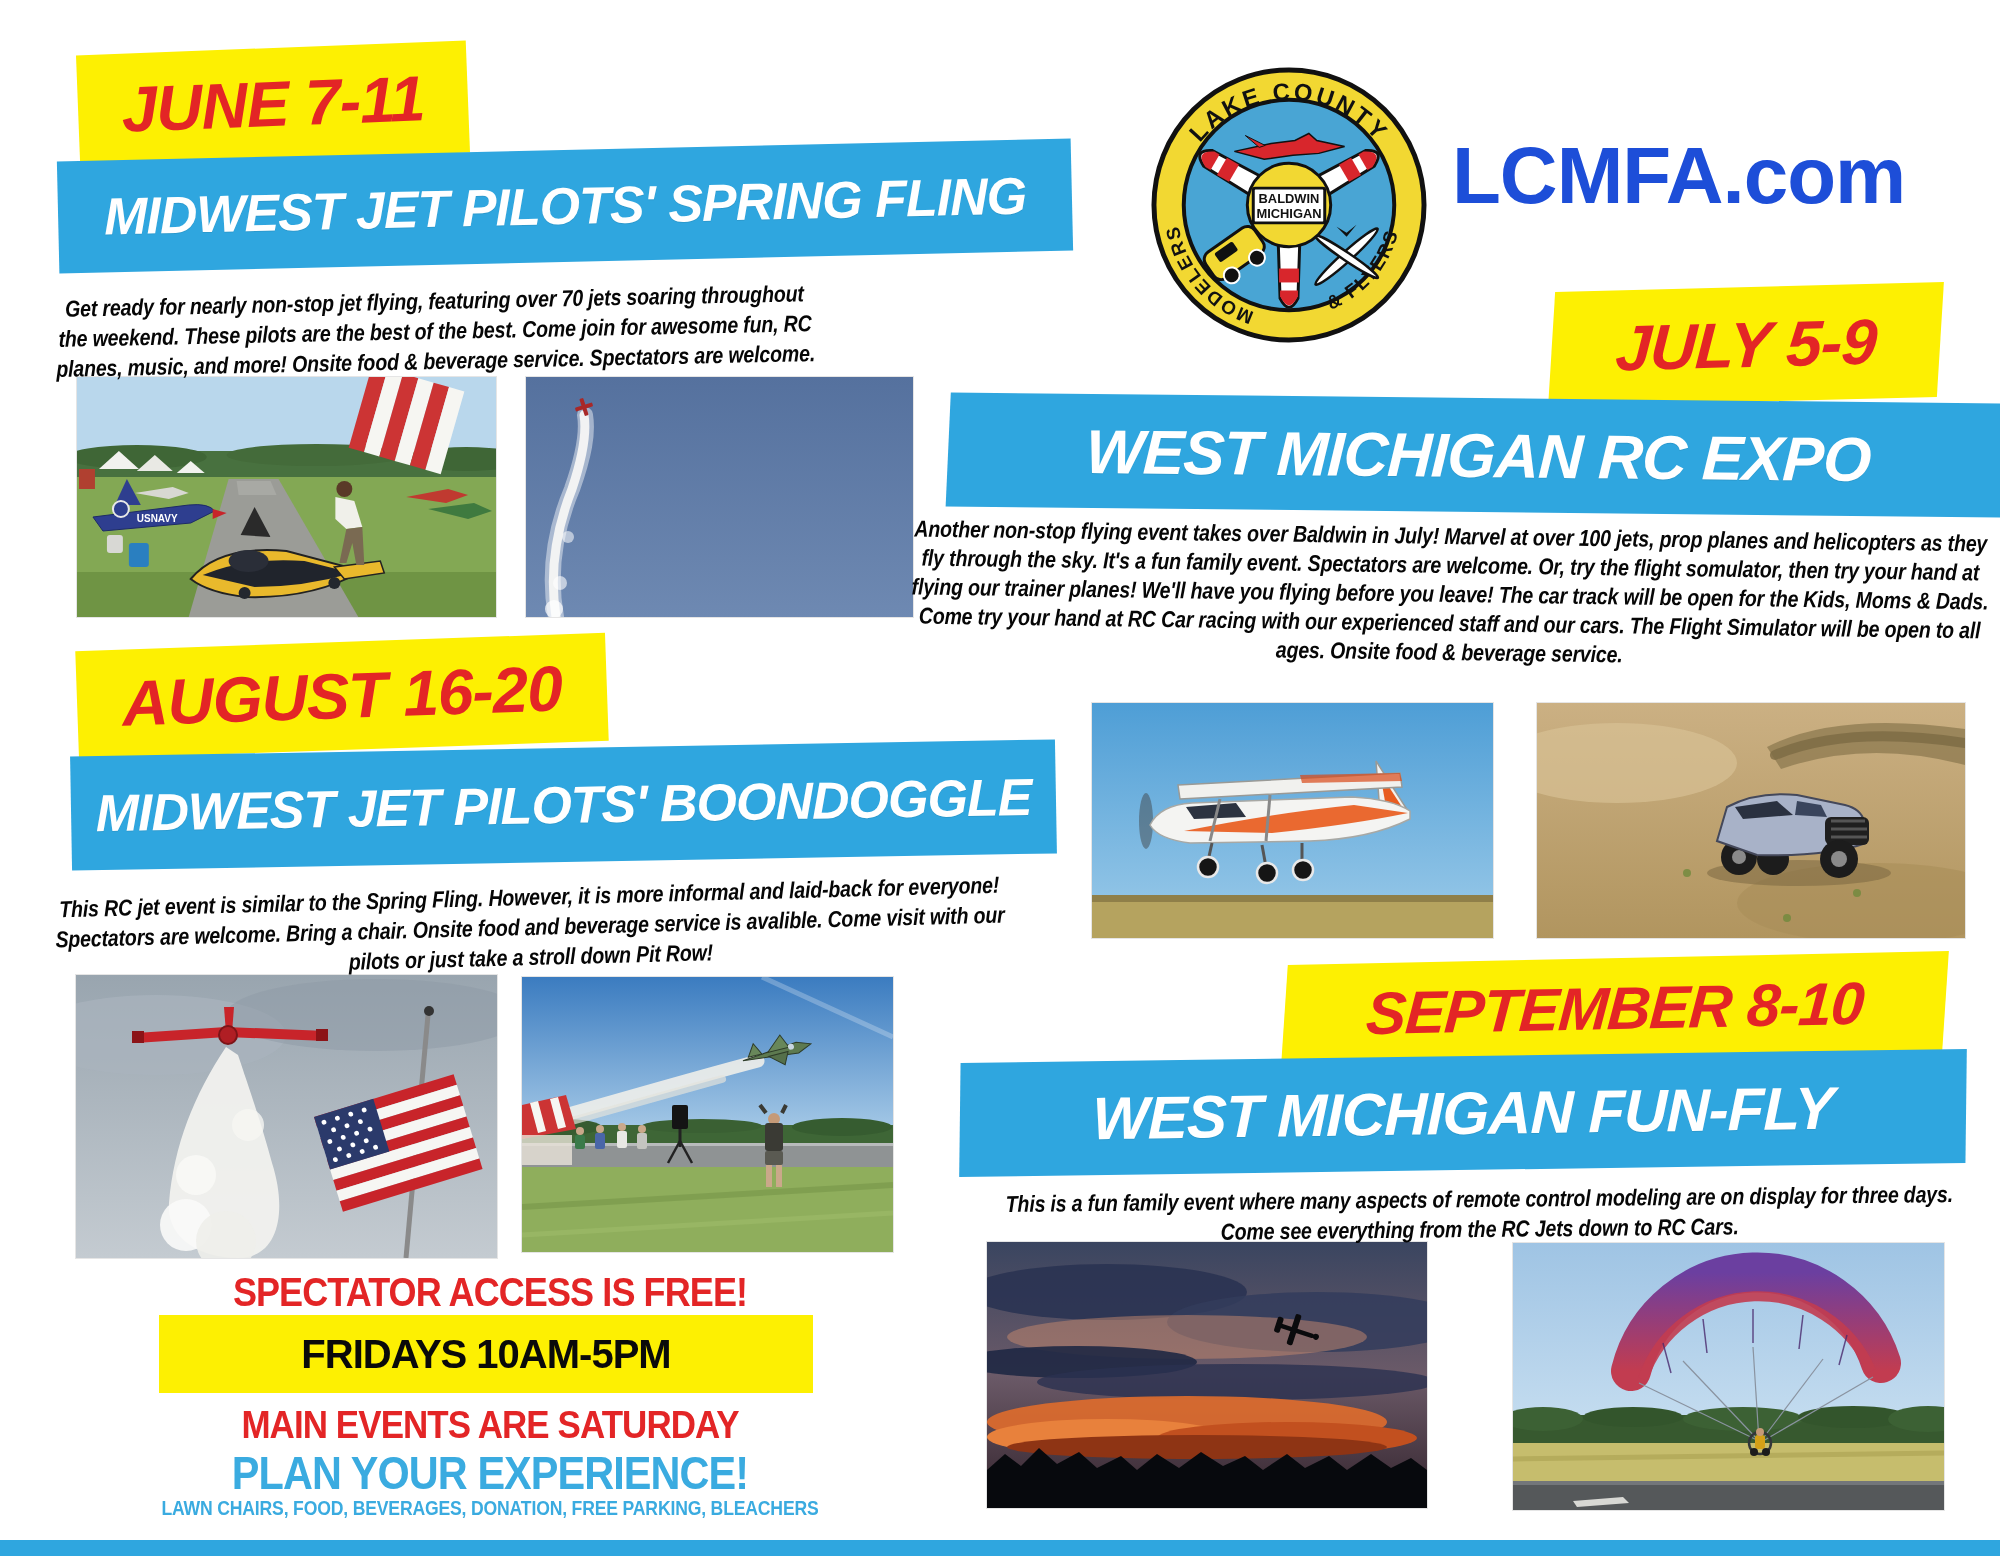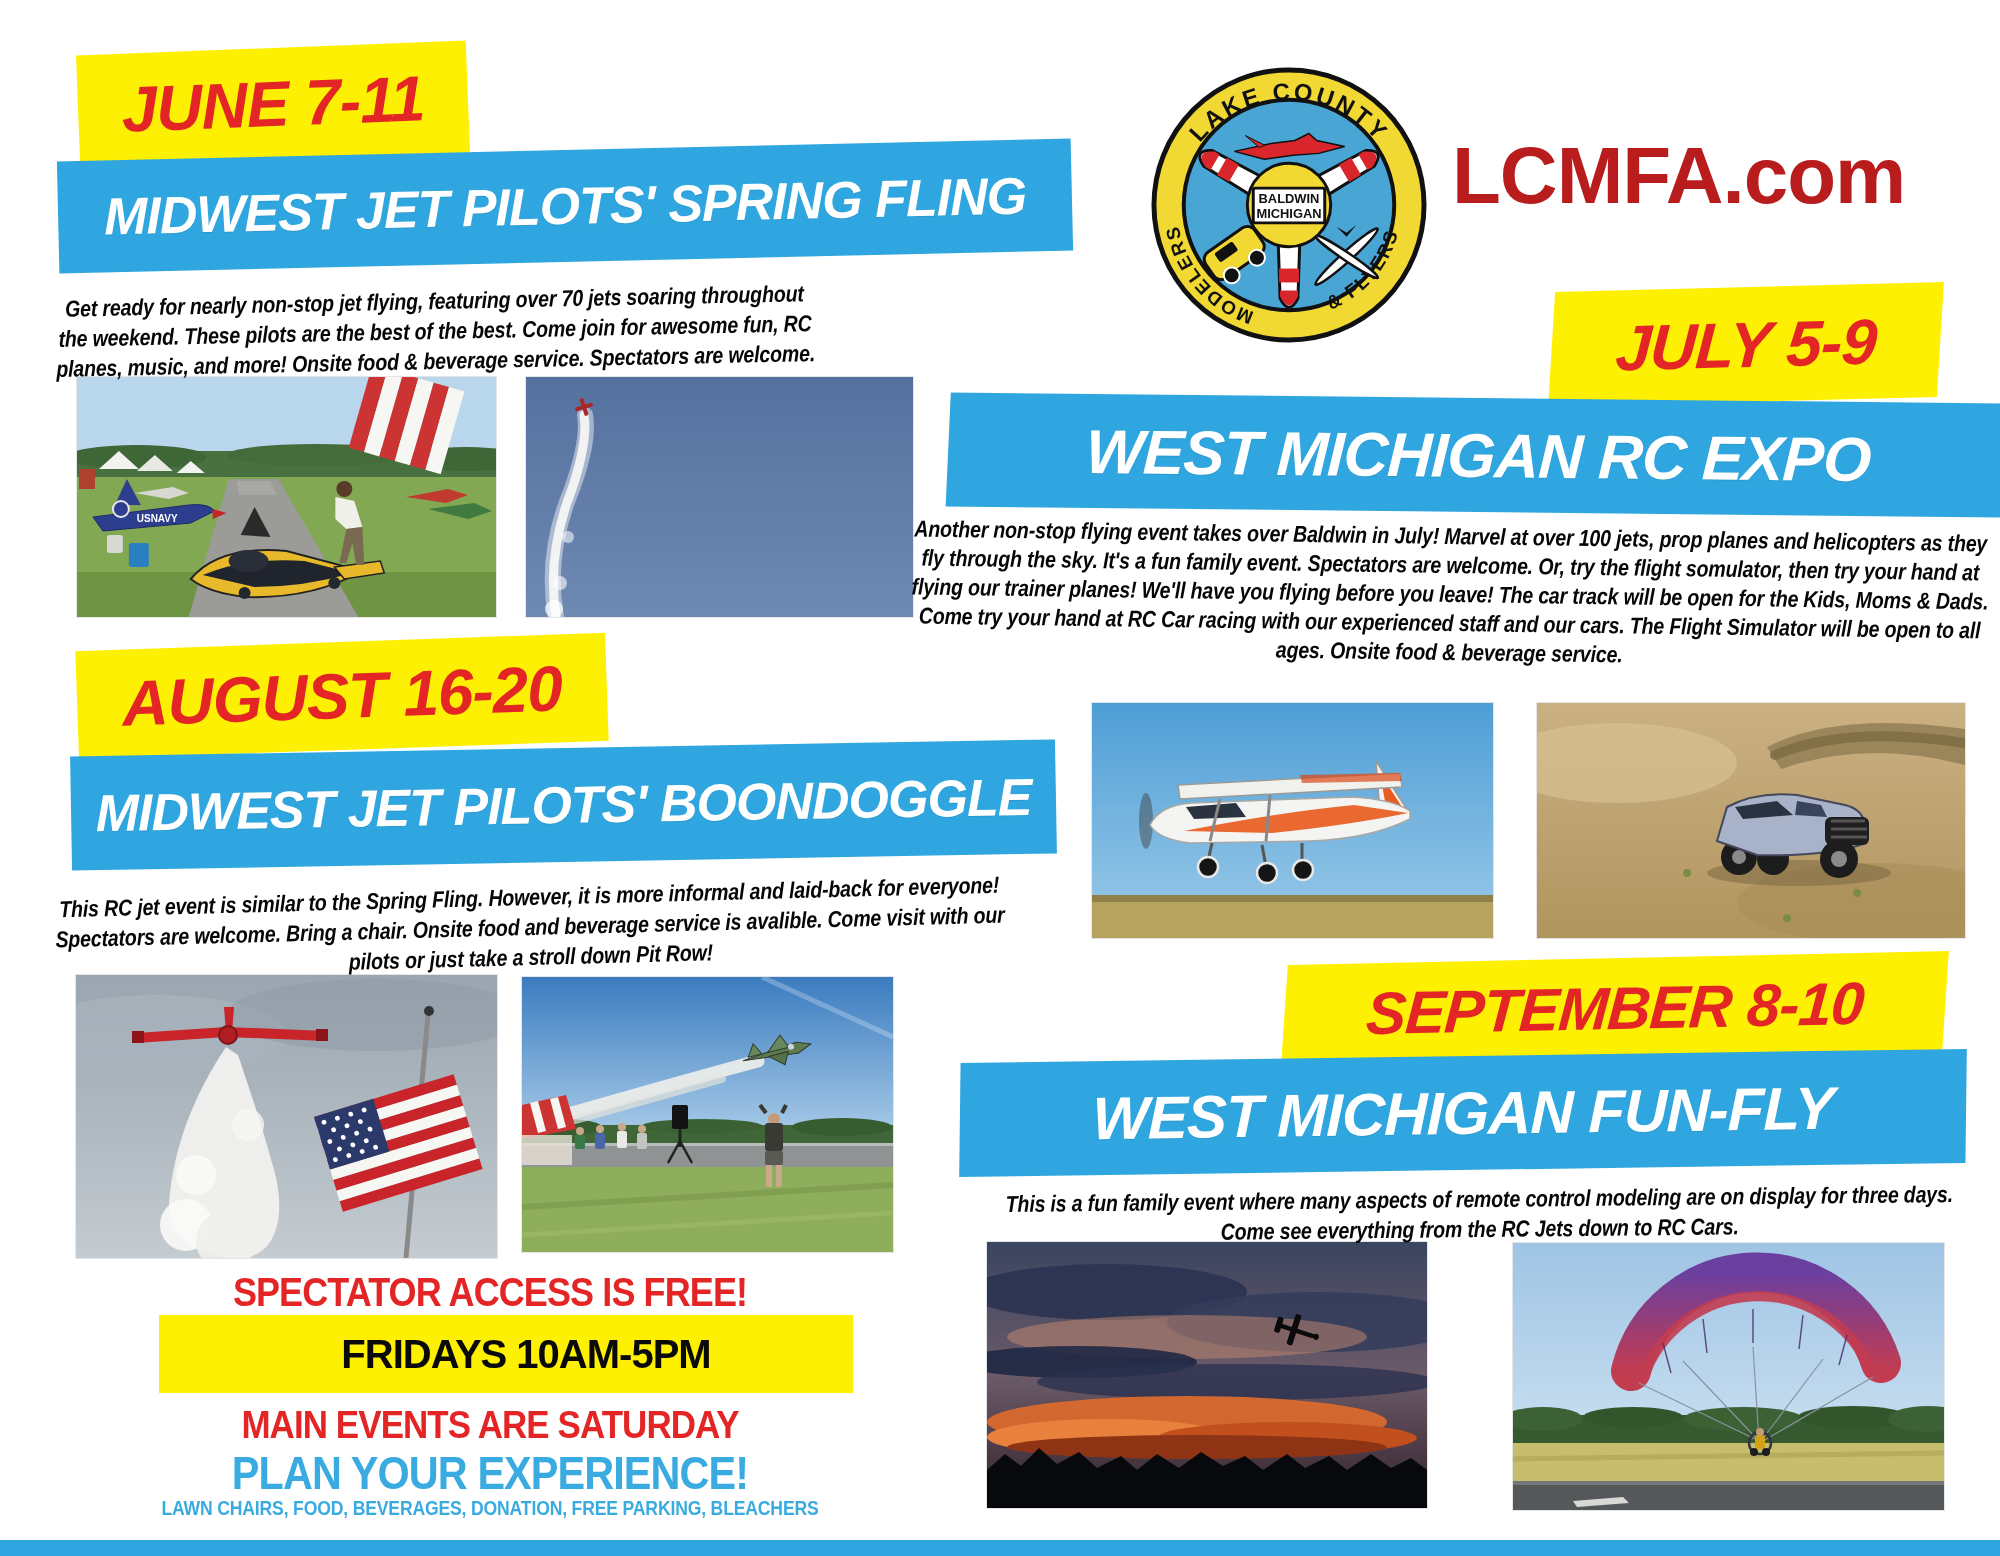--- a/index.html
+++ b/index.html
@@ -23,21 +23,21 @@
     text-shadow:0 1px 0 rgba(0,0,0,0.08);
   }
   .para{
     position:absolute;font-style:italic;font-weight:700;color:#060606;text-align:center;
     font-size:23px;line-height:30px;letter-spacing:-0.2px;z-index:3;
   }
   .photo{position:absolute;overflow:hidden;outline:1px solid rgba(0,0,0,0.10);background:#4d7c0f;z-index:2;}
   .photo svg{display:block;width:100%;height:100%;}
   .sitelogo{position:absolute;z-index:2;}
   .siteurl{
-    position:absolute;font-weight:800;color:#b91c1c;font-size:80px;line-height:80px;
+    position:absolute;font-weight:800;color:#1d4ed8;font-size:80px;line-height:80px;
     letter-spacing:-1px;white-space:nowrap;z-index:2;
   }
   .foot{position:absolute;text-align:center;font-weight:900;white-space:nowrap;z-index:3;}
   .foot.red{color:#e32526;}
   .foot.blue{color:#3aabe0;}
   .hoursbox{
     position:absolute;background:#fdf002;z-index:2;display:flex;flex-direction:column;
     align-items:center;justify-content:center;
   }
   .hoursbox div{
@@ -494,21 +494,21 @@
         <rect x="-5" y="-8" width="10" height="14" rx="3" fill="#d4a017"></rect>
         <circle cx="0" cy="-11" r="4" fill="#c59a78"></circle>
         <circle cx="-6" cy="9" r="4" fill="#1c1c1c"></circle>
           <circle cx="6" cy="9" r="4" fill="#1c1c1c"></circle>
       </g>
     </svg>
   </div>
 
   <div class="foot red" style="left:110px;top:1270px;width:760px;font-size:40px;letter-spacing:-1px;transform:scaleX(0.9);">SPECTATOR ACCESS IS FREE!</div>
 
-  <div class="hoursbox" style="left:159px;top:1315px;width:654px;height:78px;padding-left:40px;">
+  <div class="hoursbox" style="left:159px;top:1315px;width:654px;height:78px;">
     <div>FRIDAYS 10AM-5PM</div>
   </div>
 
   <div class="foot red" style="left:110px;top:1404px;width:760px;font-size:38px;letter-spacing:-1px;transform:scaleX(0.92);">MAIN EVENTS ARE SATURDAY</div>
 
   <div class="foot blue" style="left:110px;top:1446px;width:760px;font-size:46px;letter-spacing:-1px;transform:scaleX(0.9);">PLAN YOUR EXPERIENCE!</div>
 
   <div class="foot blue" style="left:40px;top:1497px;width:900px;font-size:20px;letter-spacing:-0.2px;transform:scaleX(0.88);">LAWN CHAIRS, FOOD, BEVERAGES, DONATION, FREE PARKING, BLEACHERS</div>
 
   <div class="bottombar"></div>

